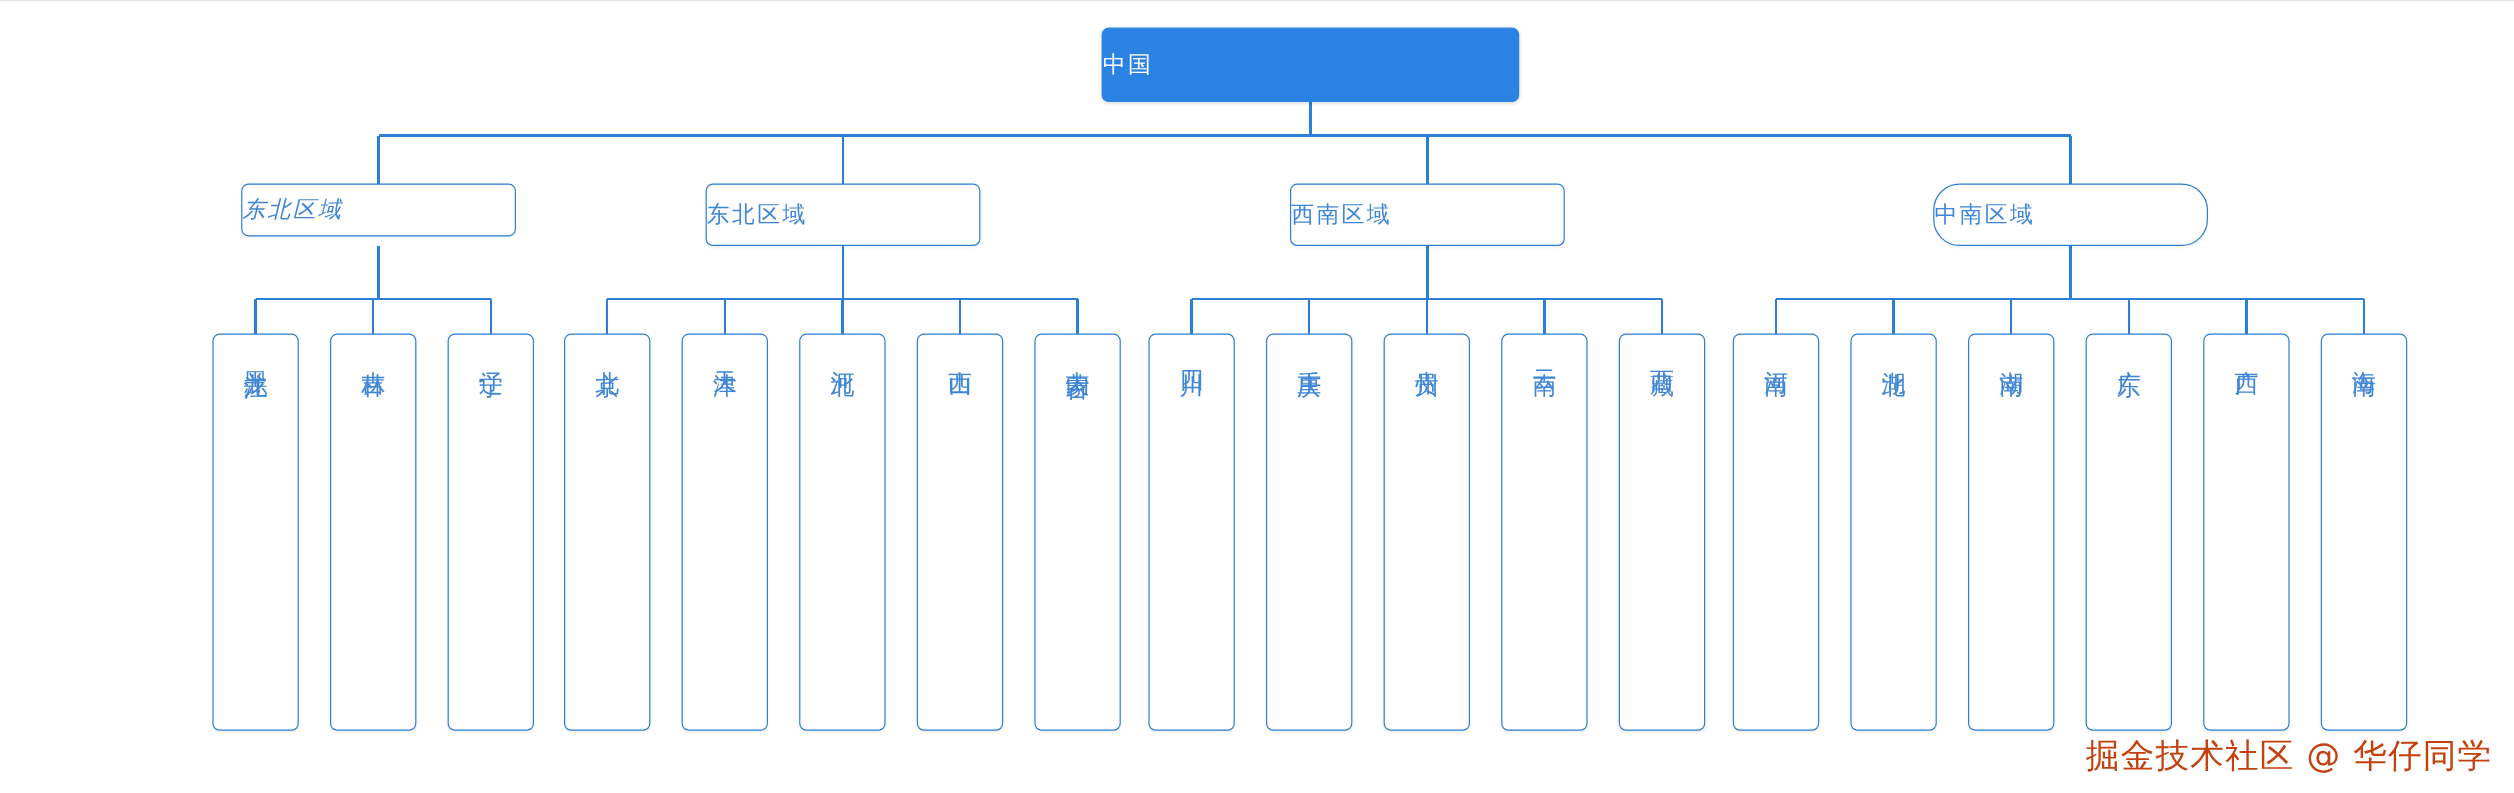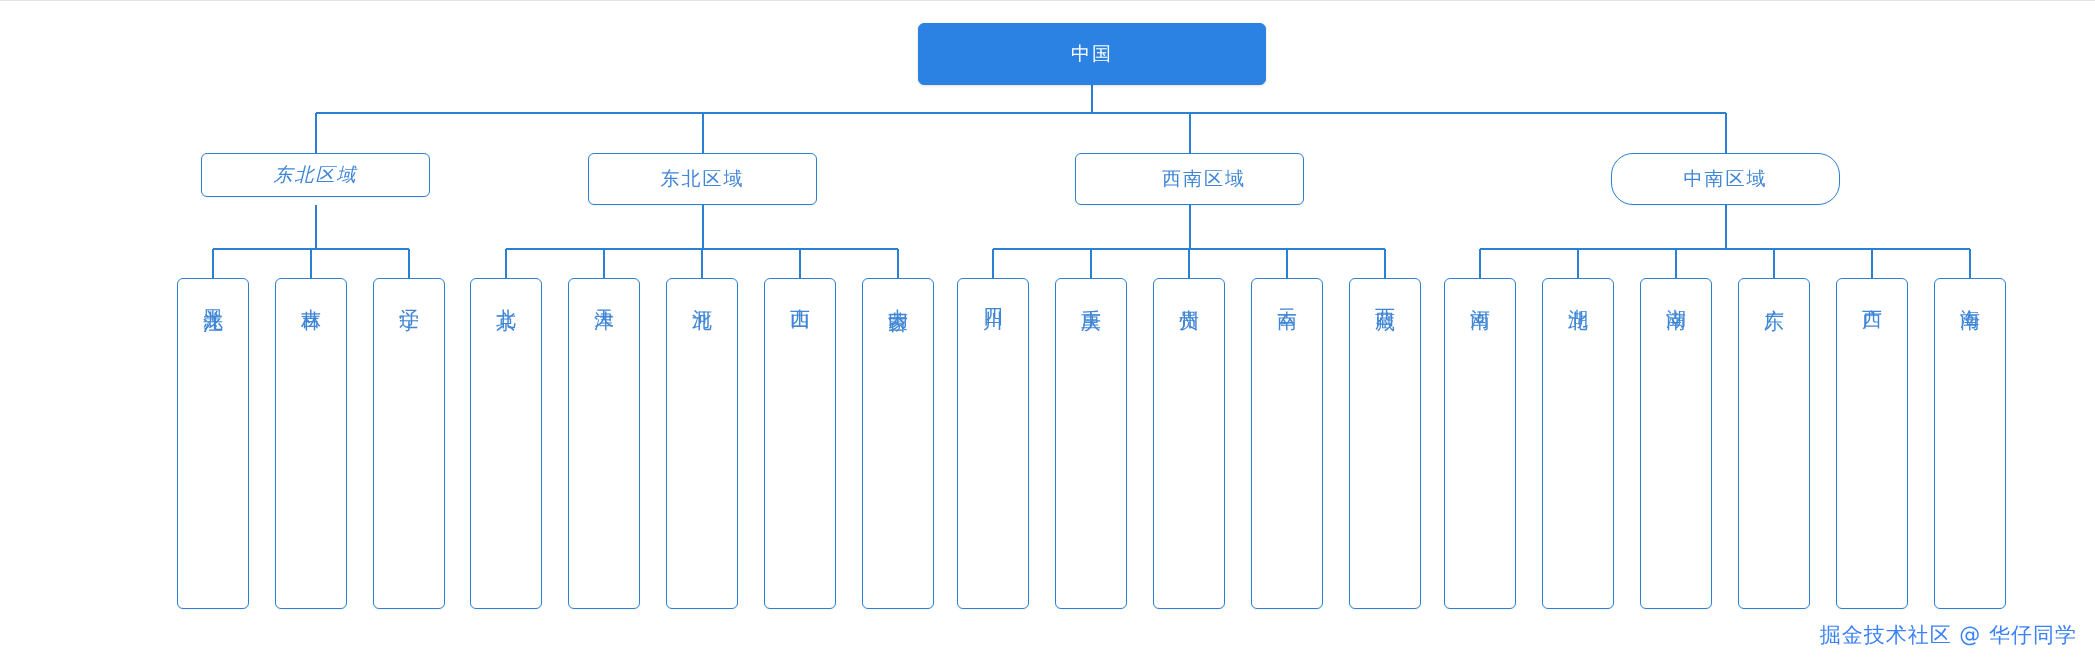--- a/index.html
+++ b/index.html
@@ -34,21 +34,21 @@
     height: 661px;
     pointer-events: none;
   }
 
   
   .node {
     position: absolute;
     box-sizing: border-box;
     display: flex;
     align-items: center;
-    justify-content: center;
+    justify-content: flex-start;
     border-radius: 6px;
     z-index: 2;
   }
 
   .node-root {
     background: #2b82e3;
     color: #ffffff;
     border: 1px solid #2b82e3;
     font-size: 19px;
     letter-spacing: 2px;
@@ -80,22 +80,22 @@
     text-orientation: upright;
     line-height: 1.35;
     letter-spacing: 2px;
     white-space: nowrap;
   }
 
   #watermark {
     position: absolute;
     right: 18px;
     bottom: 12px;
-    font-size: 21px;
-    color: #3b82f6;
+    font-size: 28px;
+    color: #c2410c;
     letter-spacing: 1px;
     white-space: nowrap;
     z-index: 5;
     text-shadow: 0 1px 0 rgba(255,255,255,0.9);
   }
 </style>
 </head>
 <body>
 
 <div id="canvas">
@@ -163,21 +163,21 @@
       </div>
       <div class="node node-leaf" style="left: 666px; top: 277px; width: 72px; height: 331px;">
         <span class="vtext">河北</span>
       </div>
       <div class="node node-leaf" style="left: 764px; top: 277px; width: 72px; height: 331px;">
         <span class="vtext">山西</span>
       </div>
       <div class="node node-leaf" style="left: 862px; top: 277px; width: 72px; height: 331px;">
         <span class="vtext">内蒙古</span>
       </div>
-      <div class="node node-region" style="left: 1075px; top: 152px; width: 229px; height: 52px; padding-left: 29px;">
+      <div class="node node-region" style="left: 1075px; top: 152px; width: 229px; height: 52px;">
         <span>西南区域</span>
       </div>
       <div class="node node-leaf" style="left: 957px; top: 277px; width: 72px; height: 331px;">
         <span class="vtext">四川</span>
       </div>
       <div class="node node-leaf" style="left: 1055px; top: 277px; width: 72px; height: 331px;">
         <span class="vtext">重庆</span>
       </div>
       <div class="node node-leaf" style="left: 1153px; top: 277px; width: 72px; height: 331px;">
         <span class="vtext">贵州</span>

